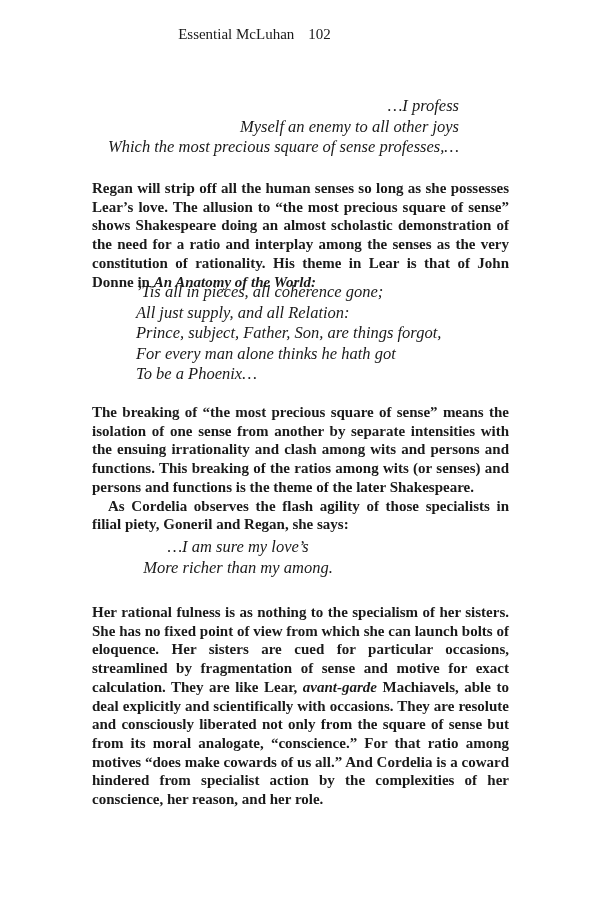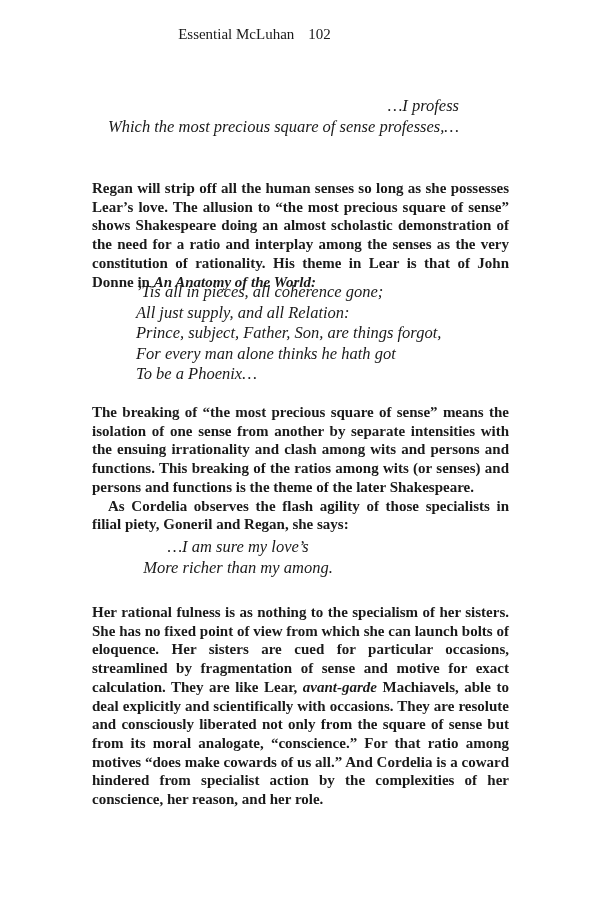--- a/index.html
+++ b/index.html
@@ -56,20 +56,21 @@
   </style>
 </head>
 <body>
 
 <div class="header">
   <span>Essential McLuhan</span><span class="page-num">102</span>
 </div>
 
 <div class="verse verse1">
   <div class="indent">…I profess</div>
+  <div>Myself an enemy to all other joys</div>
   <div>Which the most precious square of sense professes,…</div>
 </div>
 
 <div class="para para1">
   <p><span>Regan will strip off all the human senses so long as she possesses Lear’s love. The allusion to “the most precious square of sense” shows Shakespeare doing an almost scholastic demonstration of the need for a ratio and interplay among the senses as the very constitution of rationality. His theme in Lear is that of John Donne in </span><em>An Anatomy of the World:</em></p>
 </div>
 
 <div class="verse verse2">
   <div>’Tis all in pieces, all coherence gone;</div>
   <div>All just supply, and all Relation:</div>

